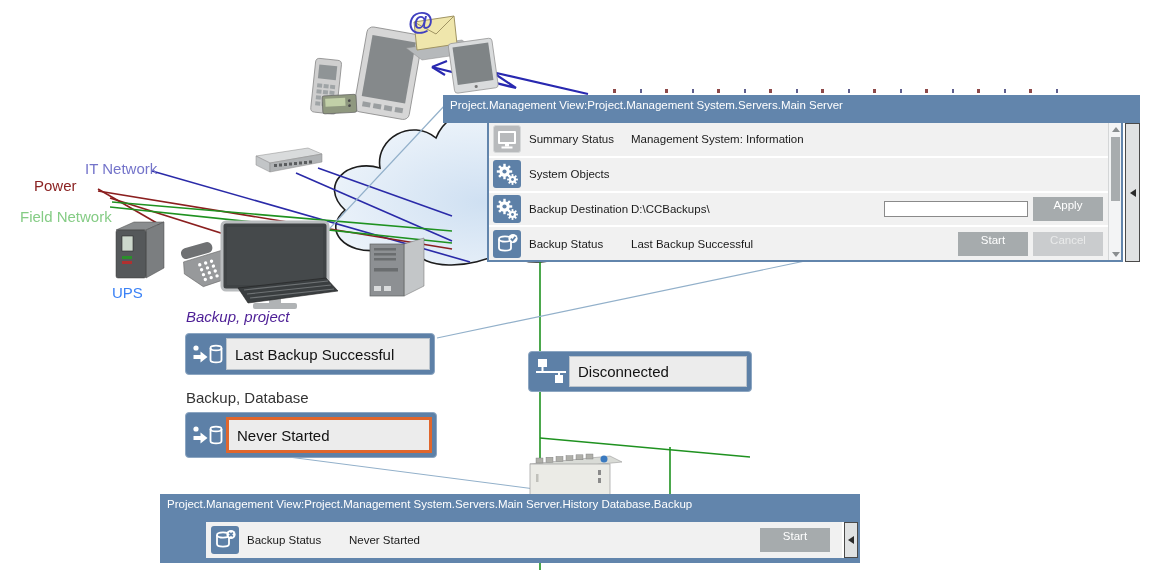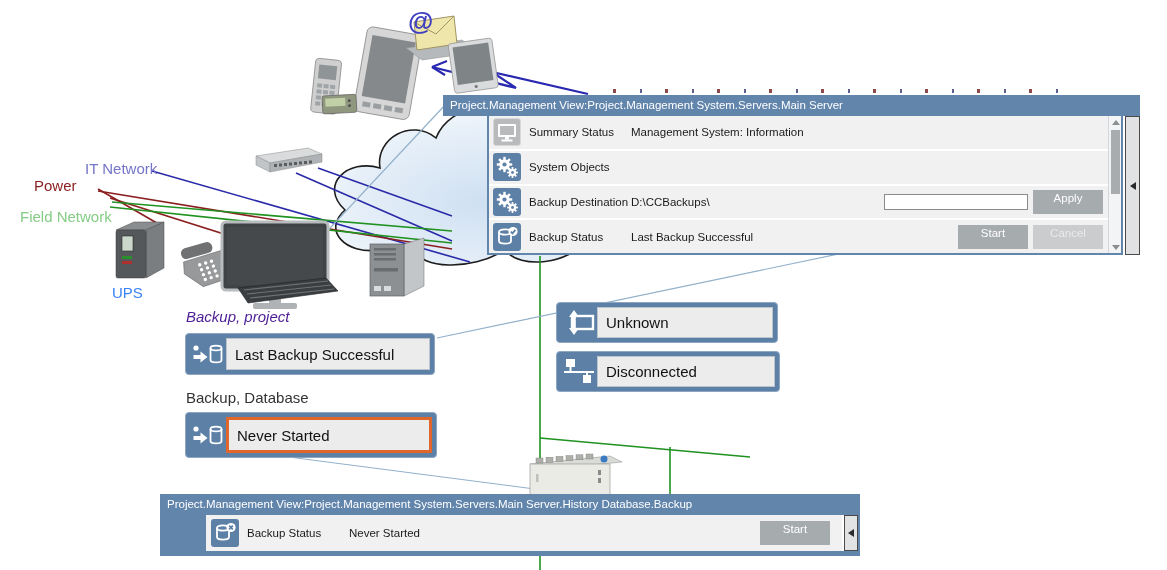--- a/index.html
+++ b/index.html
@@ -17,21 +17,21 @@
   
   .tile { position:absolute; z-index:3; background:#5d80a7; border:1px solid #8ca6c2; border-radius:4px;
           display:flex; align-items:center; padding:4px; }
   .tile-icon { width:36px; display:flex; align-items:center; justify-content:center; flex:none; }
   .tile-inner { background:#ececec; border:1px solid #bcc4cc; flex:1; height:100%;
                 display:flex; align-items:center; padding-left:8px; font-size:15px; color:#111; overflow:hidden; white-space:nowrap; }
   .tile-inner.hl { border:3px solid #e0662c; }
 
   
   .popup { position:absolute; z-index:5; }
-  .titlebar { height:21px; background:#6285ac; color:#fff; font-size:11.5px; line-height:21px; padding-left:7px;
+  .titlebar { height:28px; background:#6285ac; color:#fff; font-size:11.5px; line-height:21px; padding-left:7px;
               white-space:nowrap; overflow:hidden; }
   .popup-flex { display:flex; align-items:stretch;margin-left:44px; }
   .popup-body { flex:1; background:#fff; border:2px solid #6285ac; border-top:none; display:flex; }
   .rows { flex:1; background:#fff; display:flex; flex-direction:column; }
   .prow { height:33px; background:#f1f1f1; margin-bottom:2px; display:flex; align-items:center; }
   .prow:last-child { margin-bottom:0; }
   .picon { width:28px; height:28px; border-radius:3px; background:#5d80a7; flex:none;
            display:flex; align-items:center; justify-content:center; margin:0 8px 0 4px; }
   .picon.gray { background:#b8babc; border:1px solid #d6d8d9; }
   .plabel { width:102px; font-size:11.5px; color:#1a1a1a; flex:none; }
@@ -276,31 +276,22 @@
         <path d="M2.5,16 h7 v-3.4 l7,5.4 -7,5.4 v-3.4 h-7 z" fill="#fff"></path>
         <g stroke="#fff" stroke-width="1.8" fill="none">
           <ellipse cx="25" cy="9" rx="5.5" ry="2.4"></ellipse>
           <path d="M19.5,9 V21 A5.5,2.4 0 0 0 30.5,21 V9"></path>
         </g>
       </svg>
     </span>
     <div class="tile-inner hl">Never Started</div>
   </div>
 
-  <div class="tile" style="left:556px;top:302px;width:222px;height:41px;">
-    <span class="tile-icon">
-      <svg width="34" height="30" viewBox="0 0 34 30">
-        <rect x="10" y="8" width="21" height="13" fill="none" stroke="#fff" stroke-width="2.4"></rect>
-        <polygon points="12,2 7,9 10.2,9 10.2,20 7,20 12,27 17,20 13.8,20 13.8,9 17,9" fill="#fff"></polygon>
-      </svg>
-    </span>
-    <div class="tile-inner">Unknown</div>
-  </div>
-
-  <div class="tile" style="left:556px;top:351px;width:224px;height:41px;">
+
+  <div class="tile" style="left:528px;top:351px;width:224px;height:41px;">
     <span class="tile-icon">
       <svg width="34" height="30" viewBox="0 0 34 30">
         <rect x="4" y="2" width="9" height="8" fill="#fff"></rect>
         <rect x="21" y="18" width="8" height="8" fill="#fff"></rect>
         <g stroke="#fff" stroke-width="2" fill="none">
           <path d="M8.5,10 V15"></path>
             <path d="M2,15 H32"></path>
             <path d="M25,15 V18"></path>
         </g>
       </svg>

